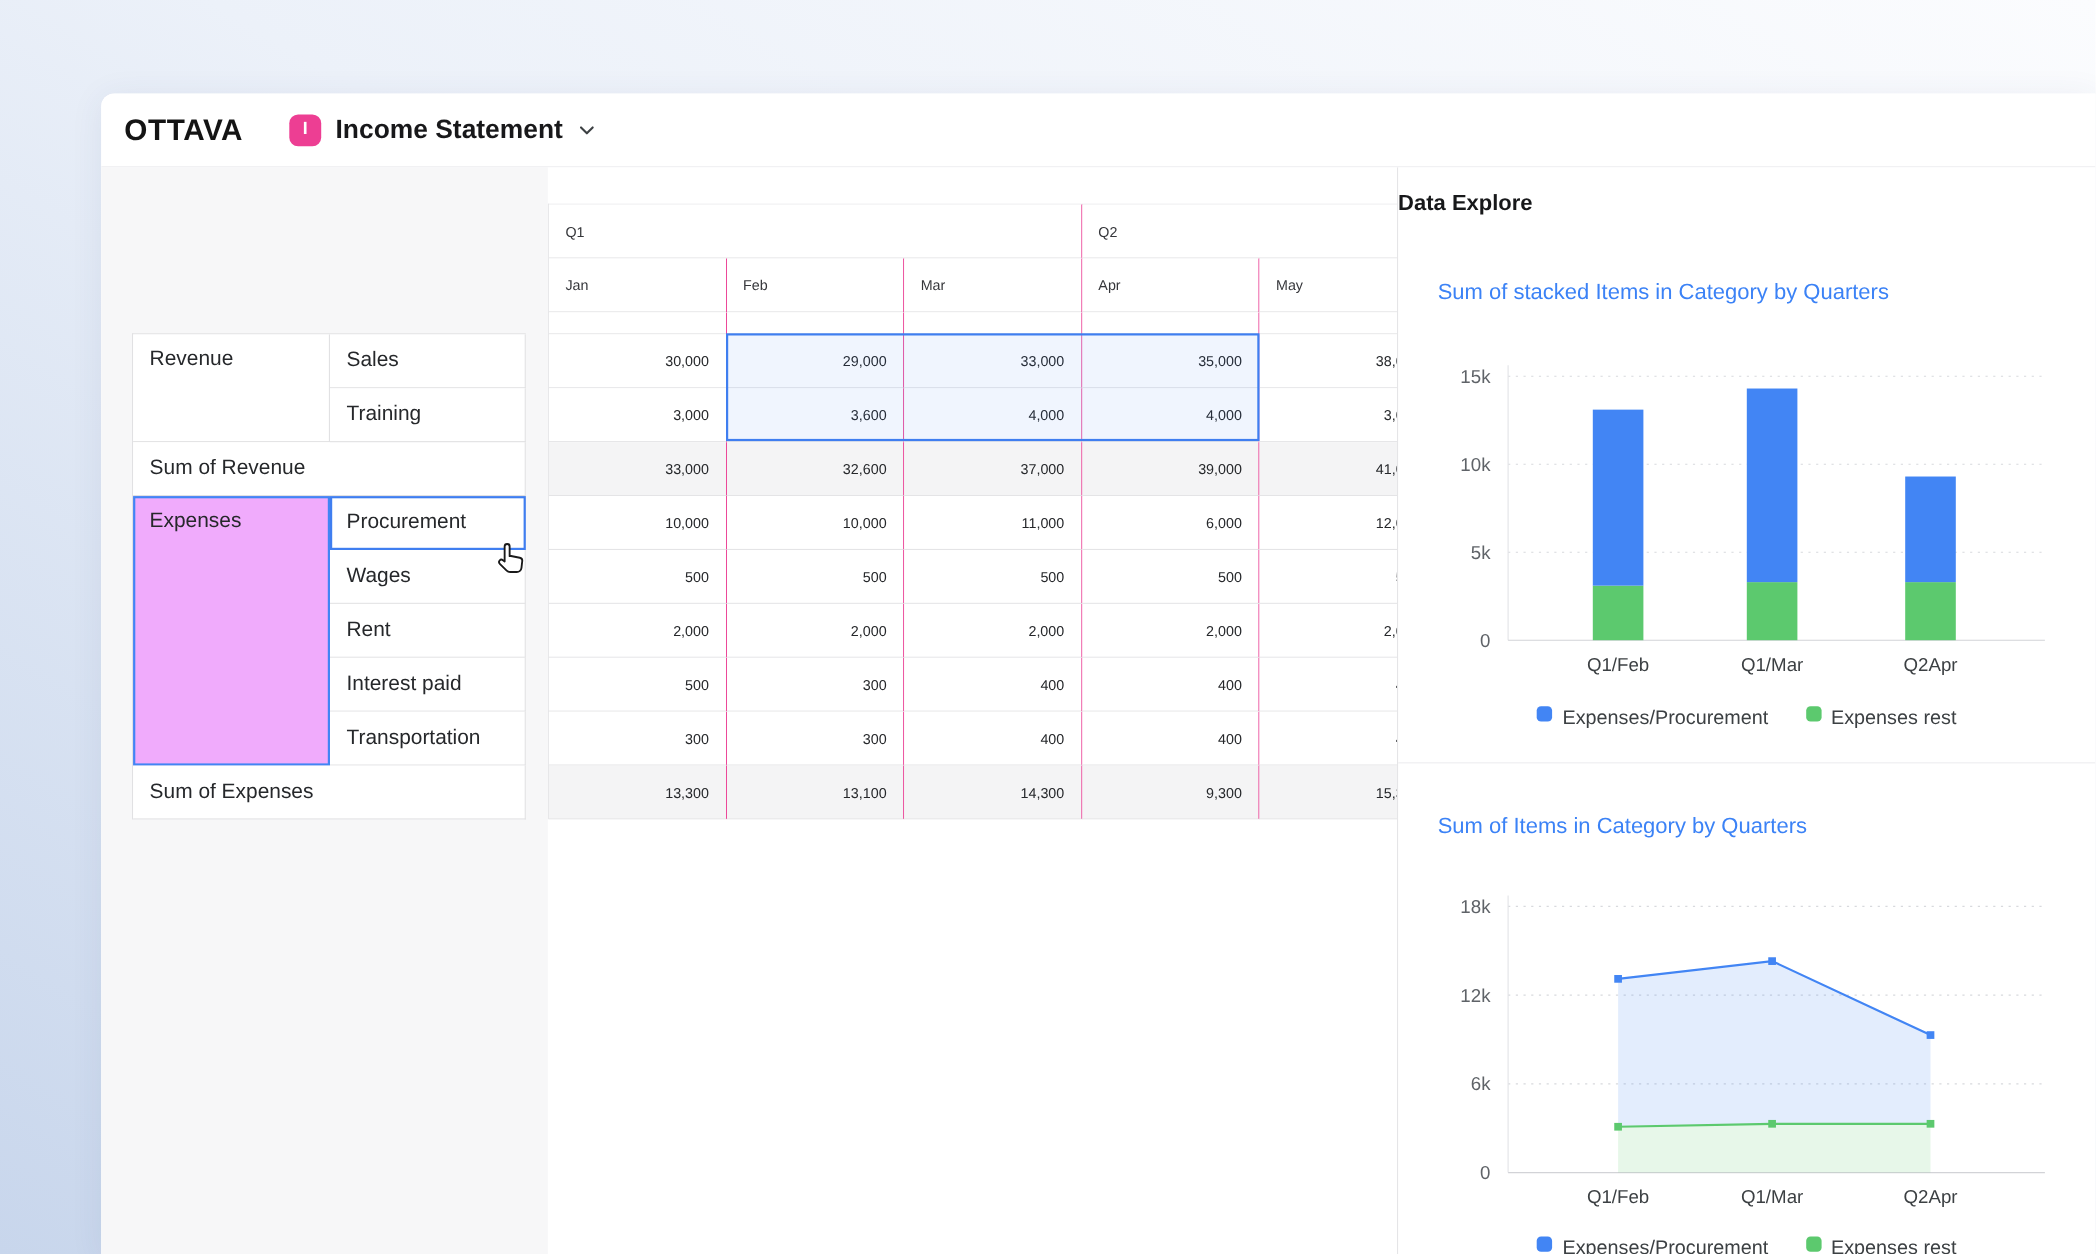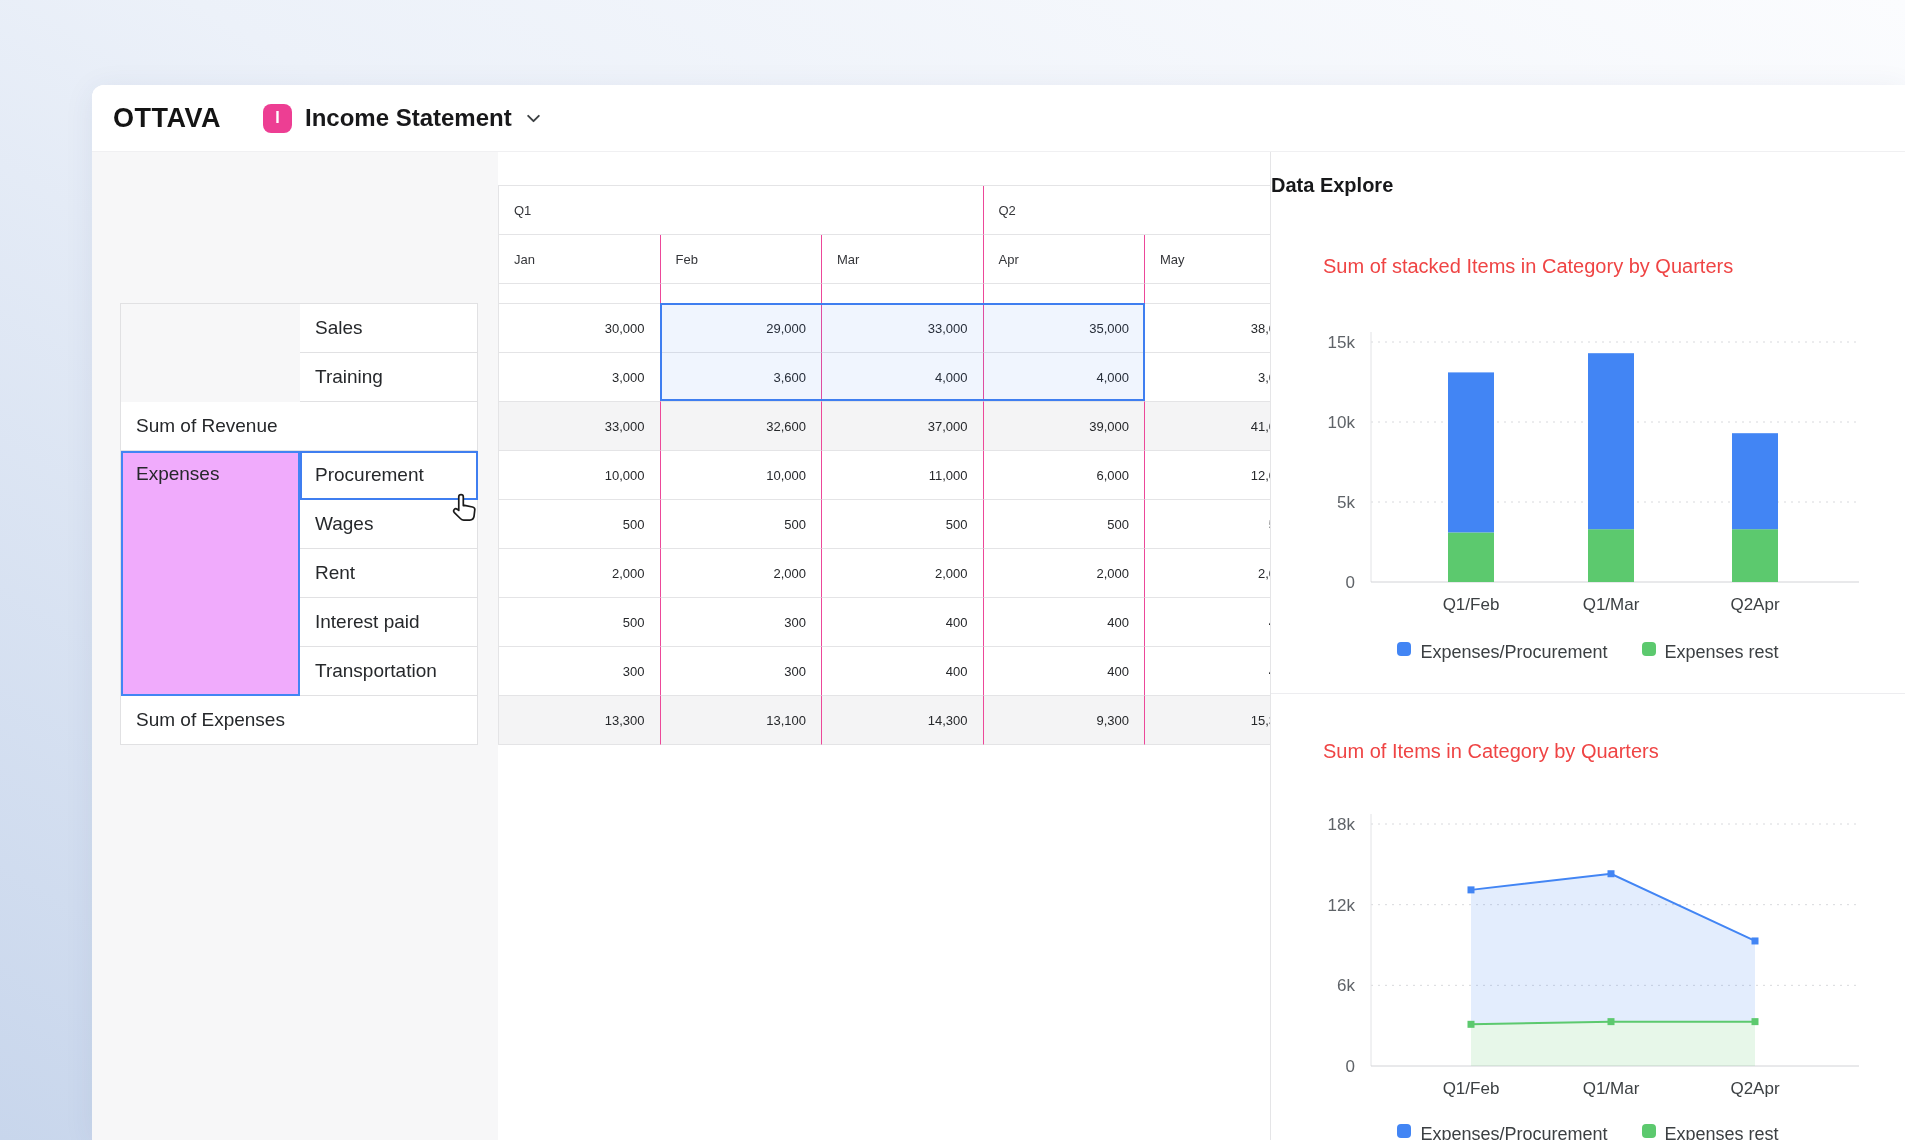--- a/index.html
+++ b/index.html
@@ -42,21 +42,21 @@
   
   .sel{position:absolute;left:568px;top:218px;width:485px;height:98px;border:2px solid #3f7ef0;
        background:rgba(66,133,244,.08);pointer-events:none;z-index:3}
 
   .cursor{position:absolute;left:356px;top:406px;z-index:6}
 
   
   .panel{position:absolute;left:1178px;top:67px;right:0;bottom:0;background:#fff;
          border-left:1px solid #e5e5e7;overflow:hidden;z-index:5}
   .panel-title{position:absolute;top:22px;left:0;right:0;font-size:20px;font-weight:600;color:#17181a}
-  .chart-title{position:absolute;left:52px;font-size:20px;font-weight:500;color:#ef4444}
+  .chart-title{position:absolute;left:36px;font-size:20px;font-weight:500;color:#3b82f6}
   .t1{top:103px}.t2{top:588px}
   .chart{position:absolute;left:0}
   .c1{top:140px}.c2{top:630px}
   .chart text{font-size:17px;fill:#5f6368}
   .chart text.xlab{fill:#3c4043}
   .legend{position:absolute;left:0;right:0;display:flex;justify-content:center;gap:34px;font-size:18px;color:#3c4043}
   .l1{top:490px}.l2{top:972px}
   .leg-item{display:flex;gap:9px}
   .sq{width:14px;height:14px;border-radius:4px;display:inline-block}
   .sq-blue{background:#4285f4}.sq-green{background:#5cc96e}
@@ -147,20 +147,21 @@
 
       <div class="cell num sum">13,300</div>
       <div class="cell num sum">13,100</div>
       <div class="cell num sum">14,300</div>
       <div class="cell num sum">9,300</div>
       <div class="cell num sum">15,300</div>
     </div>
   </div>
 
   <div class="rowhead">
+    <div class="rh rh-tall" style="grid-row:1/3;grid-column:1">Revenue</div>
     <div class="rh" style="grid-row:1;grid-column:2">Sales</div>
     <div class="rh sum" style="grid-row:3;grid-column:1/3">Sum of Revenue</div>
     <div class="rh" style="grid-row:2;grid-column:2">Training</div>
     <div class="rh rh-tall rh-expenses" style="grid-row:4/9;grid-column:1">Expenses</div>
     <div class="rh rh-proc" style="grid-row:4;grid-column:2">Procurement</div>
     <div class="rh" style="grid-row:5;grid-column:2">Wages</div>
     <div class="rh" style="grid-row:6;grid-column:2">Rent</div>
     <div class="rh" style="grid-row:7;grid-column:2">Interest paid</div>
     <div class="rh" style="grid-row:8;grid-column:2">Transportation</div>
     <div class="rh sum" style="grid-row:9;grid-column:1/3">Sum of Expenses</div>

